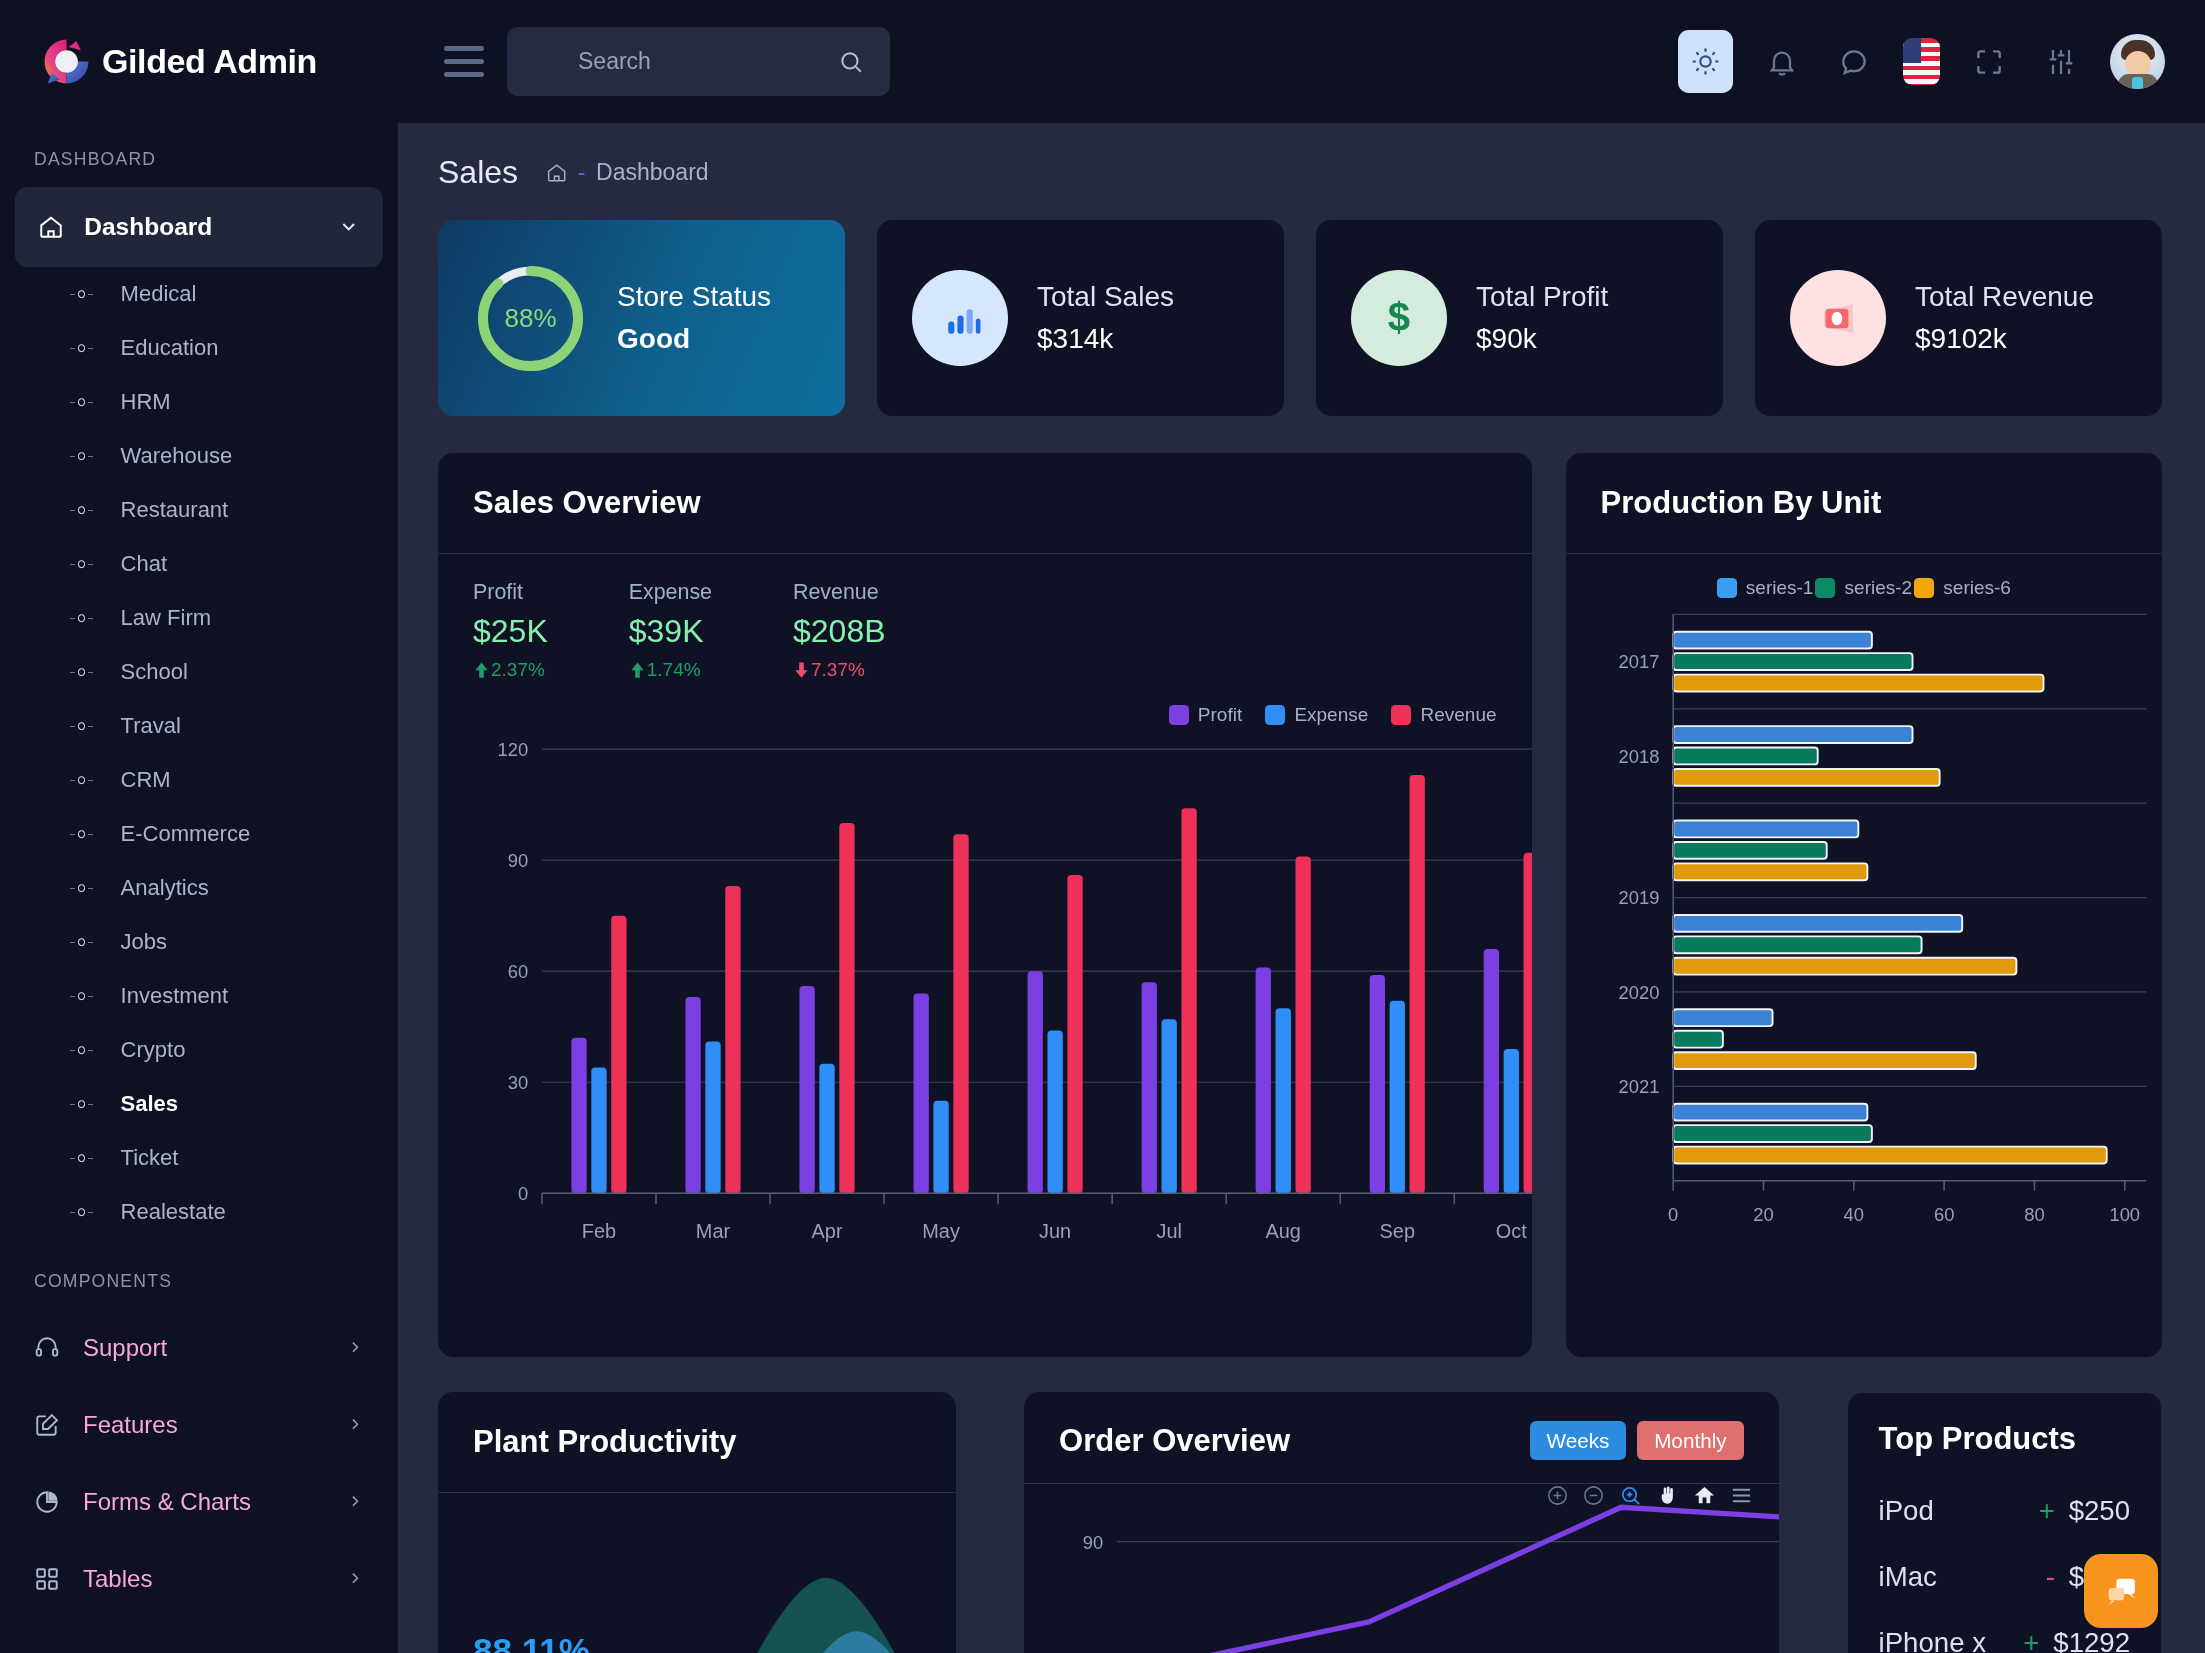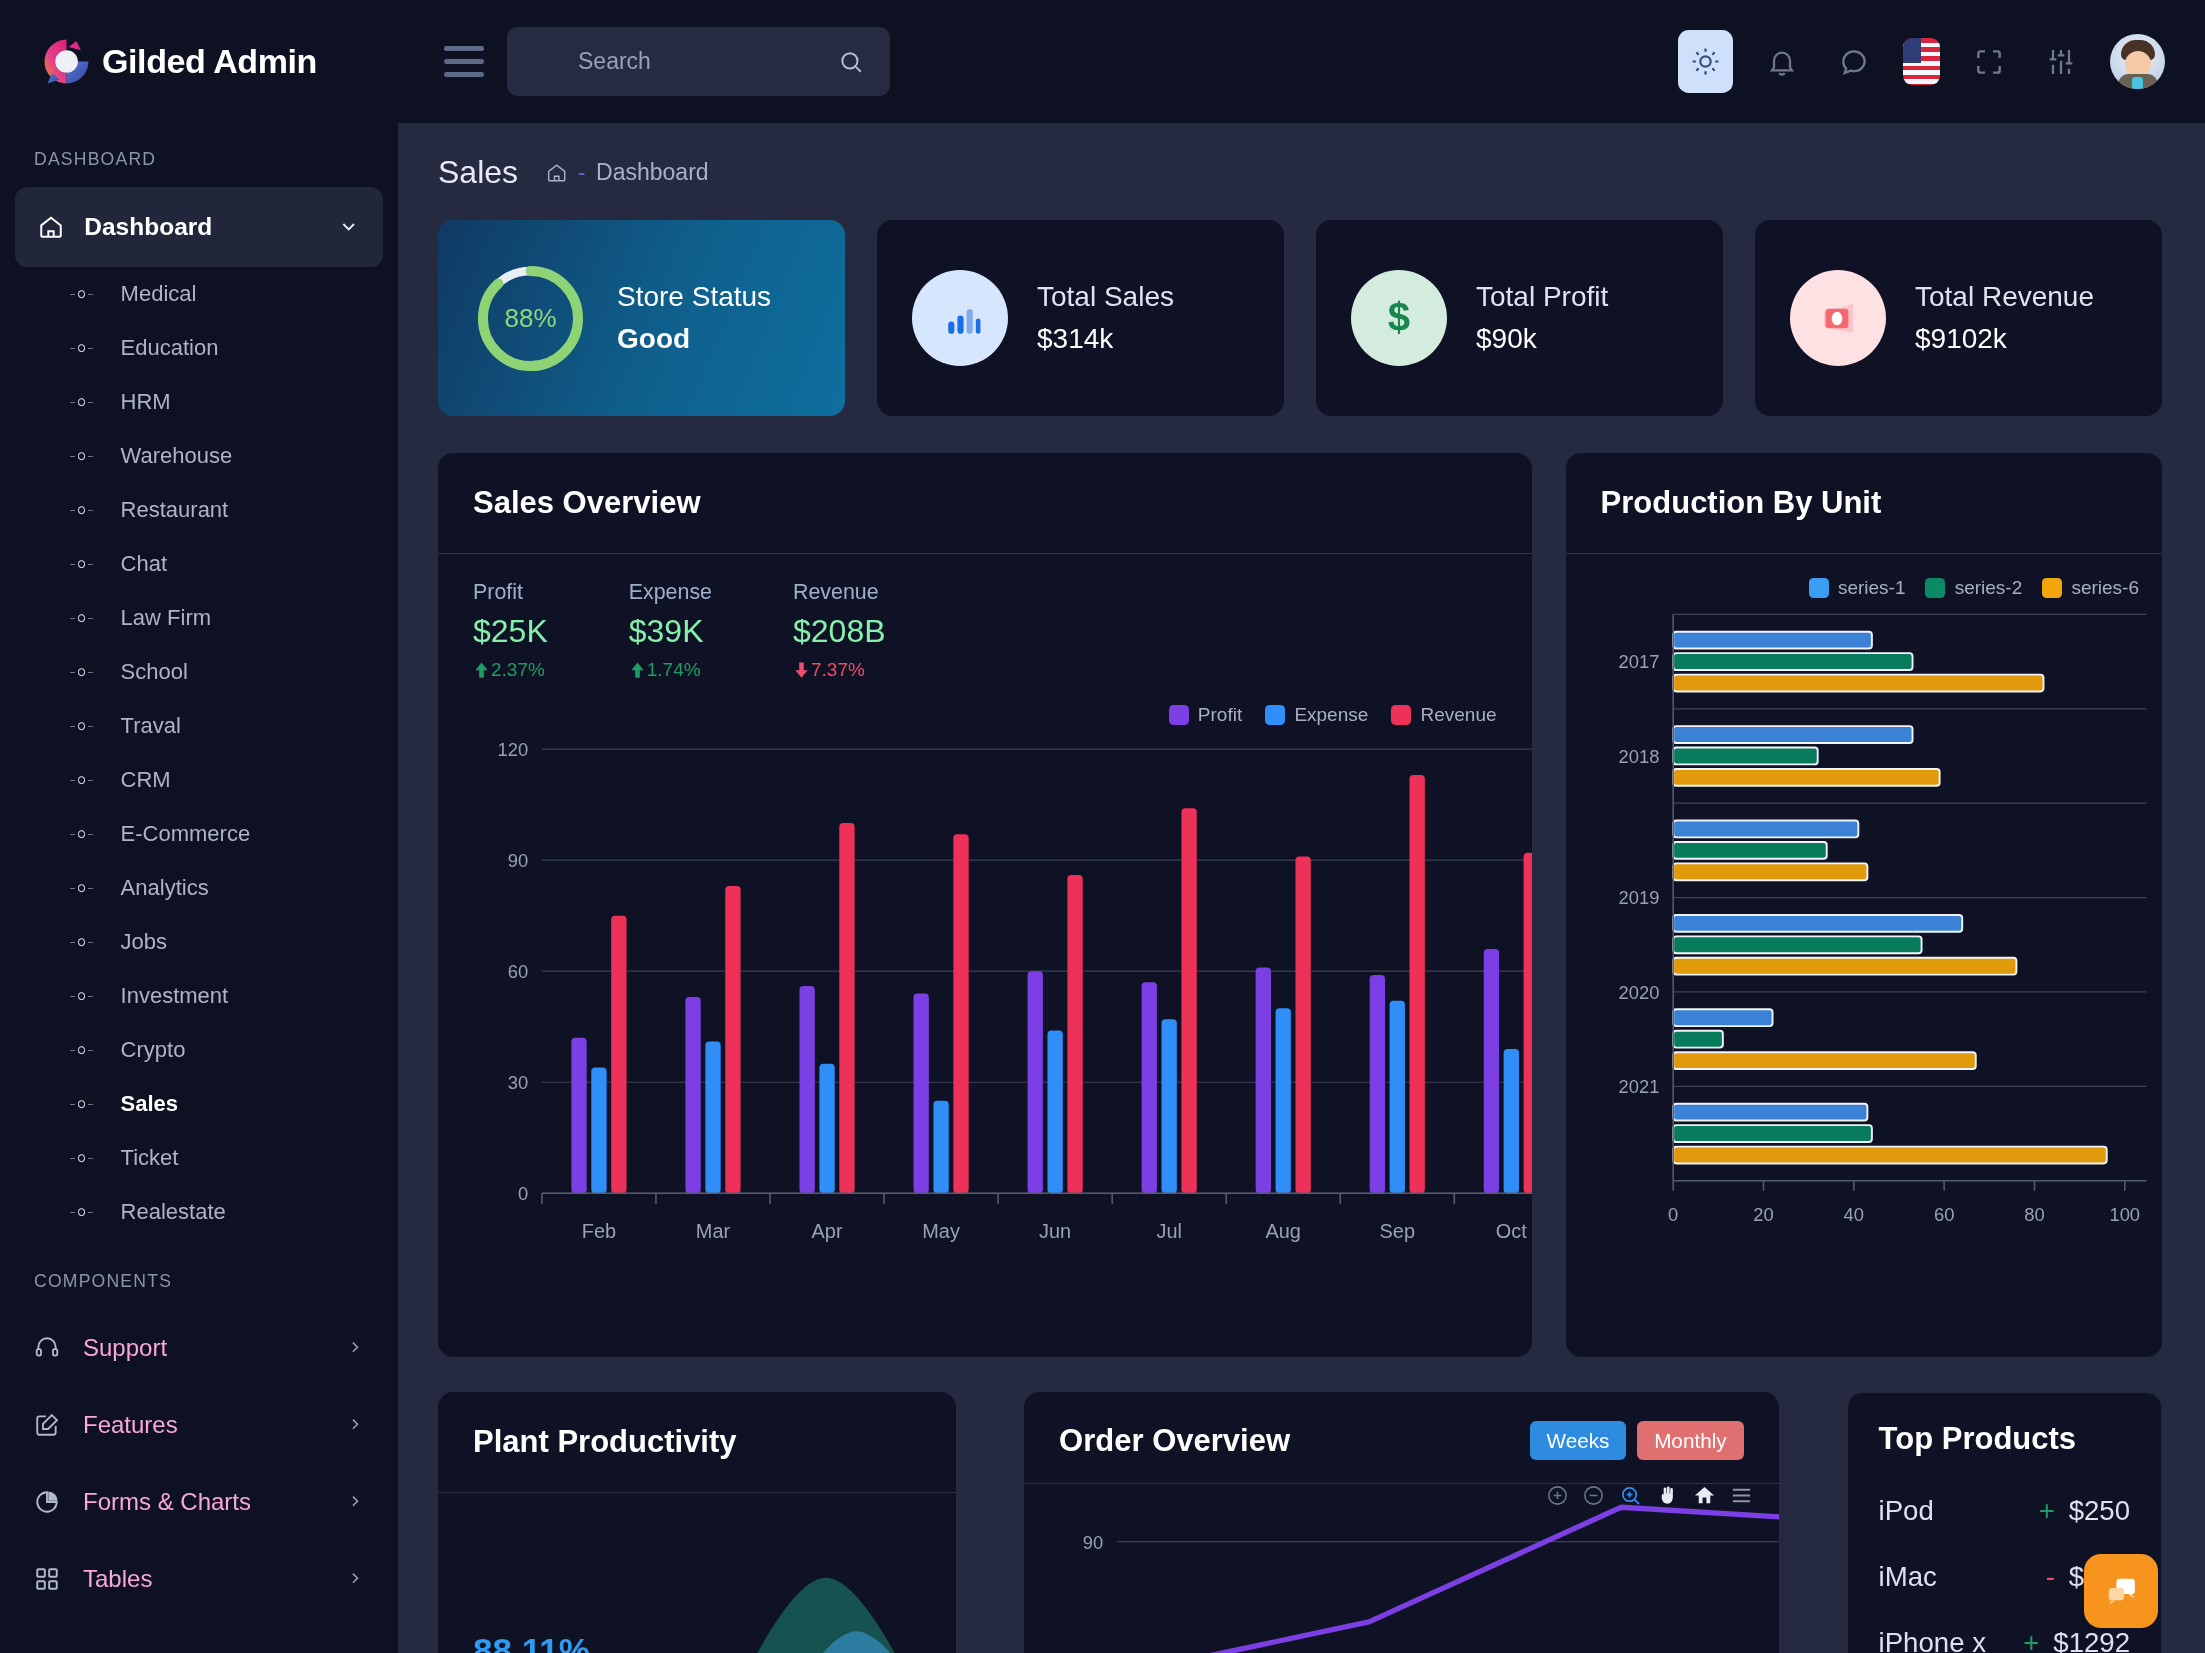--- a/index.html
+++ b/index.html
@@ -669,21 +669,21 @@
                 </svg>
             </div>
           </div>
         </section>
 
         <section class="panel" style="width:643px;height:904px">
           <div class="panel-head">
             <div class="panel-title">Production By Unit</div>
           </div>
           <div class="panel-body" style="padding:23px 23px 15.3px 23px">
-            <div class="legend" style="gap:20px">
+            <div class="legend" style="justify-content:center;gap:2px">
               <div class="li">
                 <span class="sw" style="background:#3b9ef5"></span>
                 <span>series-1</span>
               </div>
               <div class="li">
                 <span class="sw" style="background:#0b8a66"></span>
                 <span>series-2</span>
               </div>
               <div class="li">
                 <span class="sw" style="background:#f2a60c"></span>

